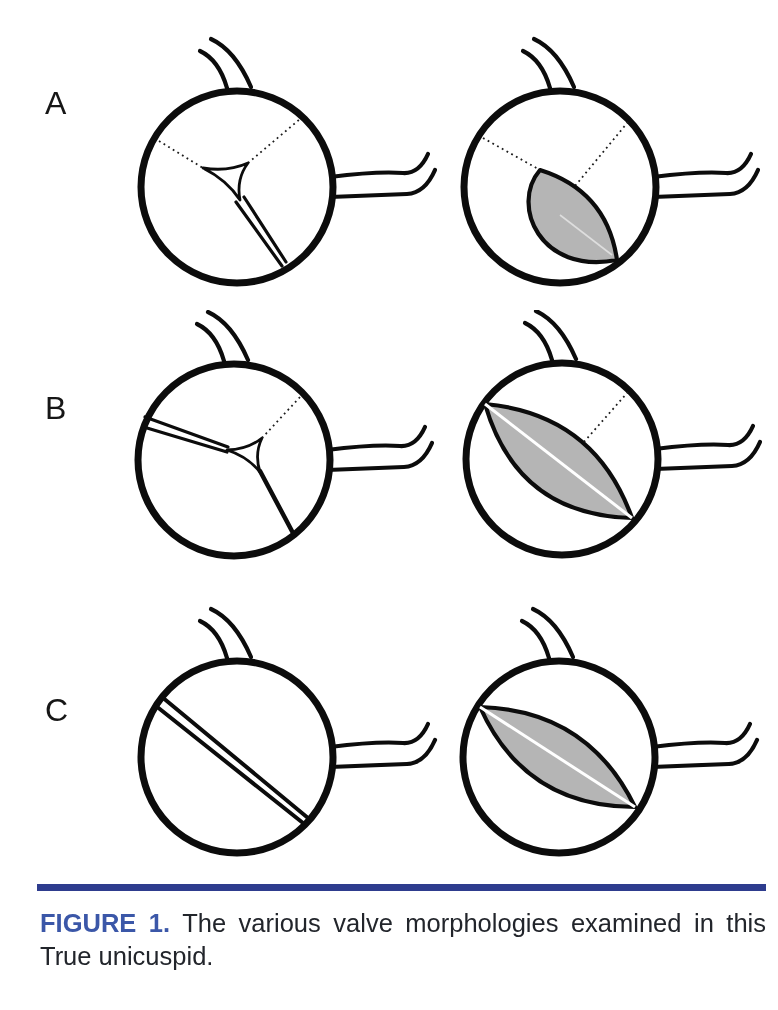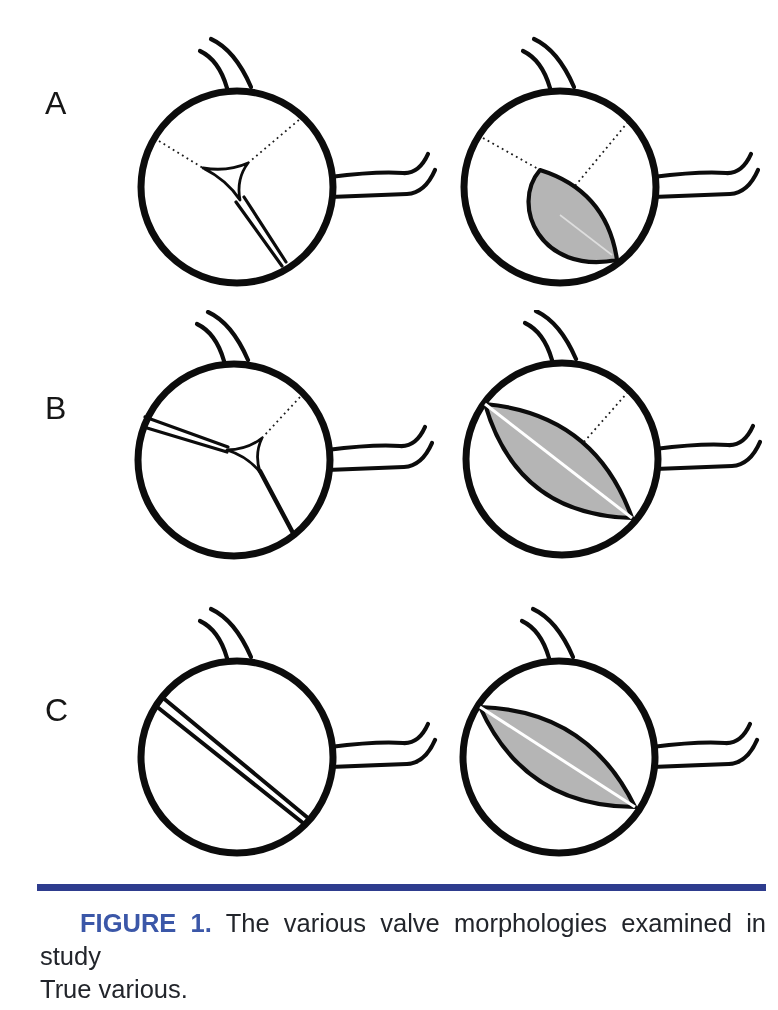--- a/index.html
+++ b/index.html
@@ -35,21 +35,21 @@
   .rule{
     position:absolute;left:37px;top:884px;width:729px;height:7px;
     background:var(--rule-blue,#2e3c8e);
   }
   .caption{
     position:absolute;left:40px;top:907px;width:726px;
     font-size:25.5px;line-height:33px;color:#22252b;
   }
   .cap-line{display:block;}
   .cap-just{text-align:justify;text-align-last:justify;}
-  .figlabel{color:var(--caption-label-blue,#3b57a8);font-weight:bold;margin-left:40px;}
+  .figlabel{color:var(--caption-label-blue,#3b57a8);font-weight:bold;}
 </style>
 </head>
 <body>
 
 <div class="page">
 
   <svg width="0" height="0" style="position:absolute" aria-hidden="true">
     <defs>
       <g id="ring">
         <path class="ringtube" d="M -37,-136 Q -18,-127 -10,-99"></path>
@@ -110,18 +110,18 @@
       <use href="#ring" transform="translate(559,757)"></use>
       <path class="lens" d="M480,707 Q588,710 635,807 Q525,807 480,707 Z"></path>
       <path class="raphe-white" d="M480,707 L635,807"></path>
     </g>
   </svg>
 
   <div class="rule"></div>
   <div class="caption">
     <div class="cap-line cap-just">
       <span class="figlabel">FIGURE 1.</span>
-      <span>The various valve morphologies examined in study</span>
+      <span>The various valve morphologies examined in this</span>
     </div>
-    <div class="cap-line">True various.</div>
+    <div class="cap-line">True unicuspid.</div>
   </div>
 
 </div>
 
 </body></html>

